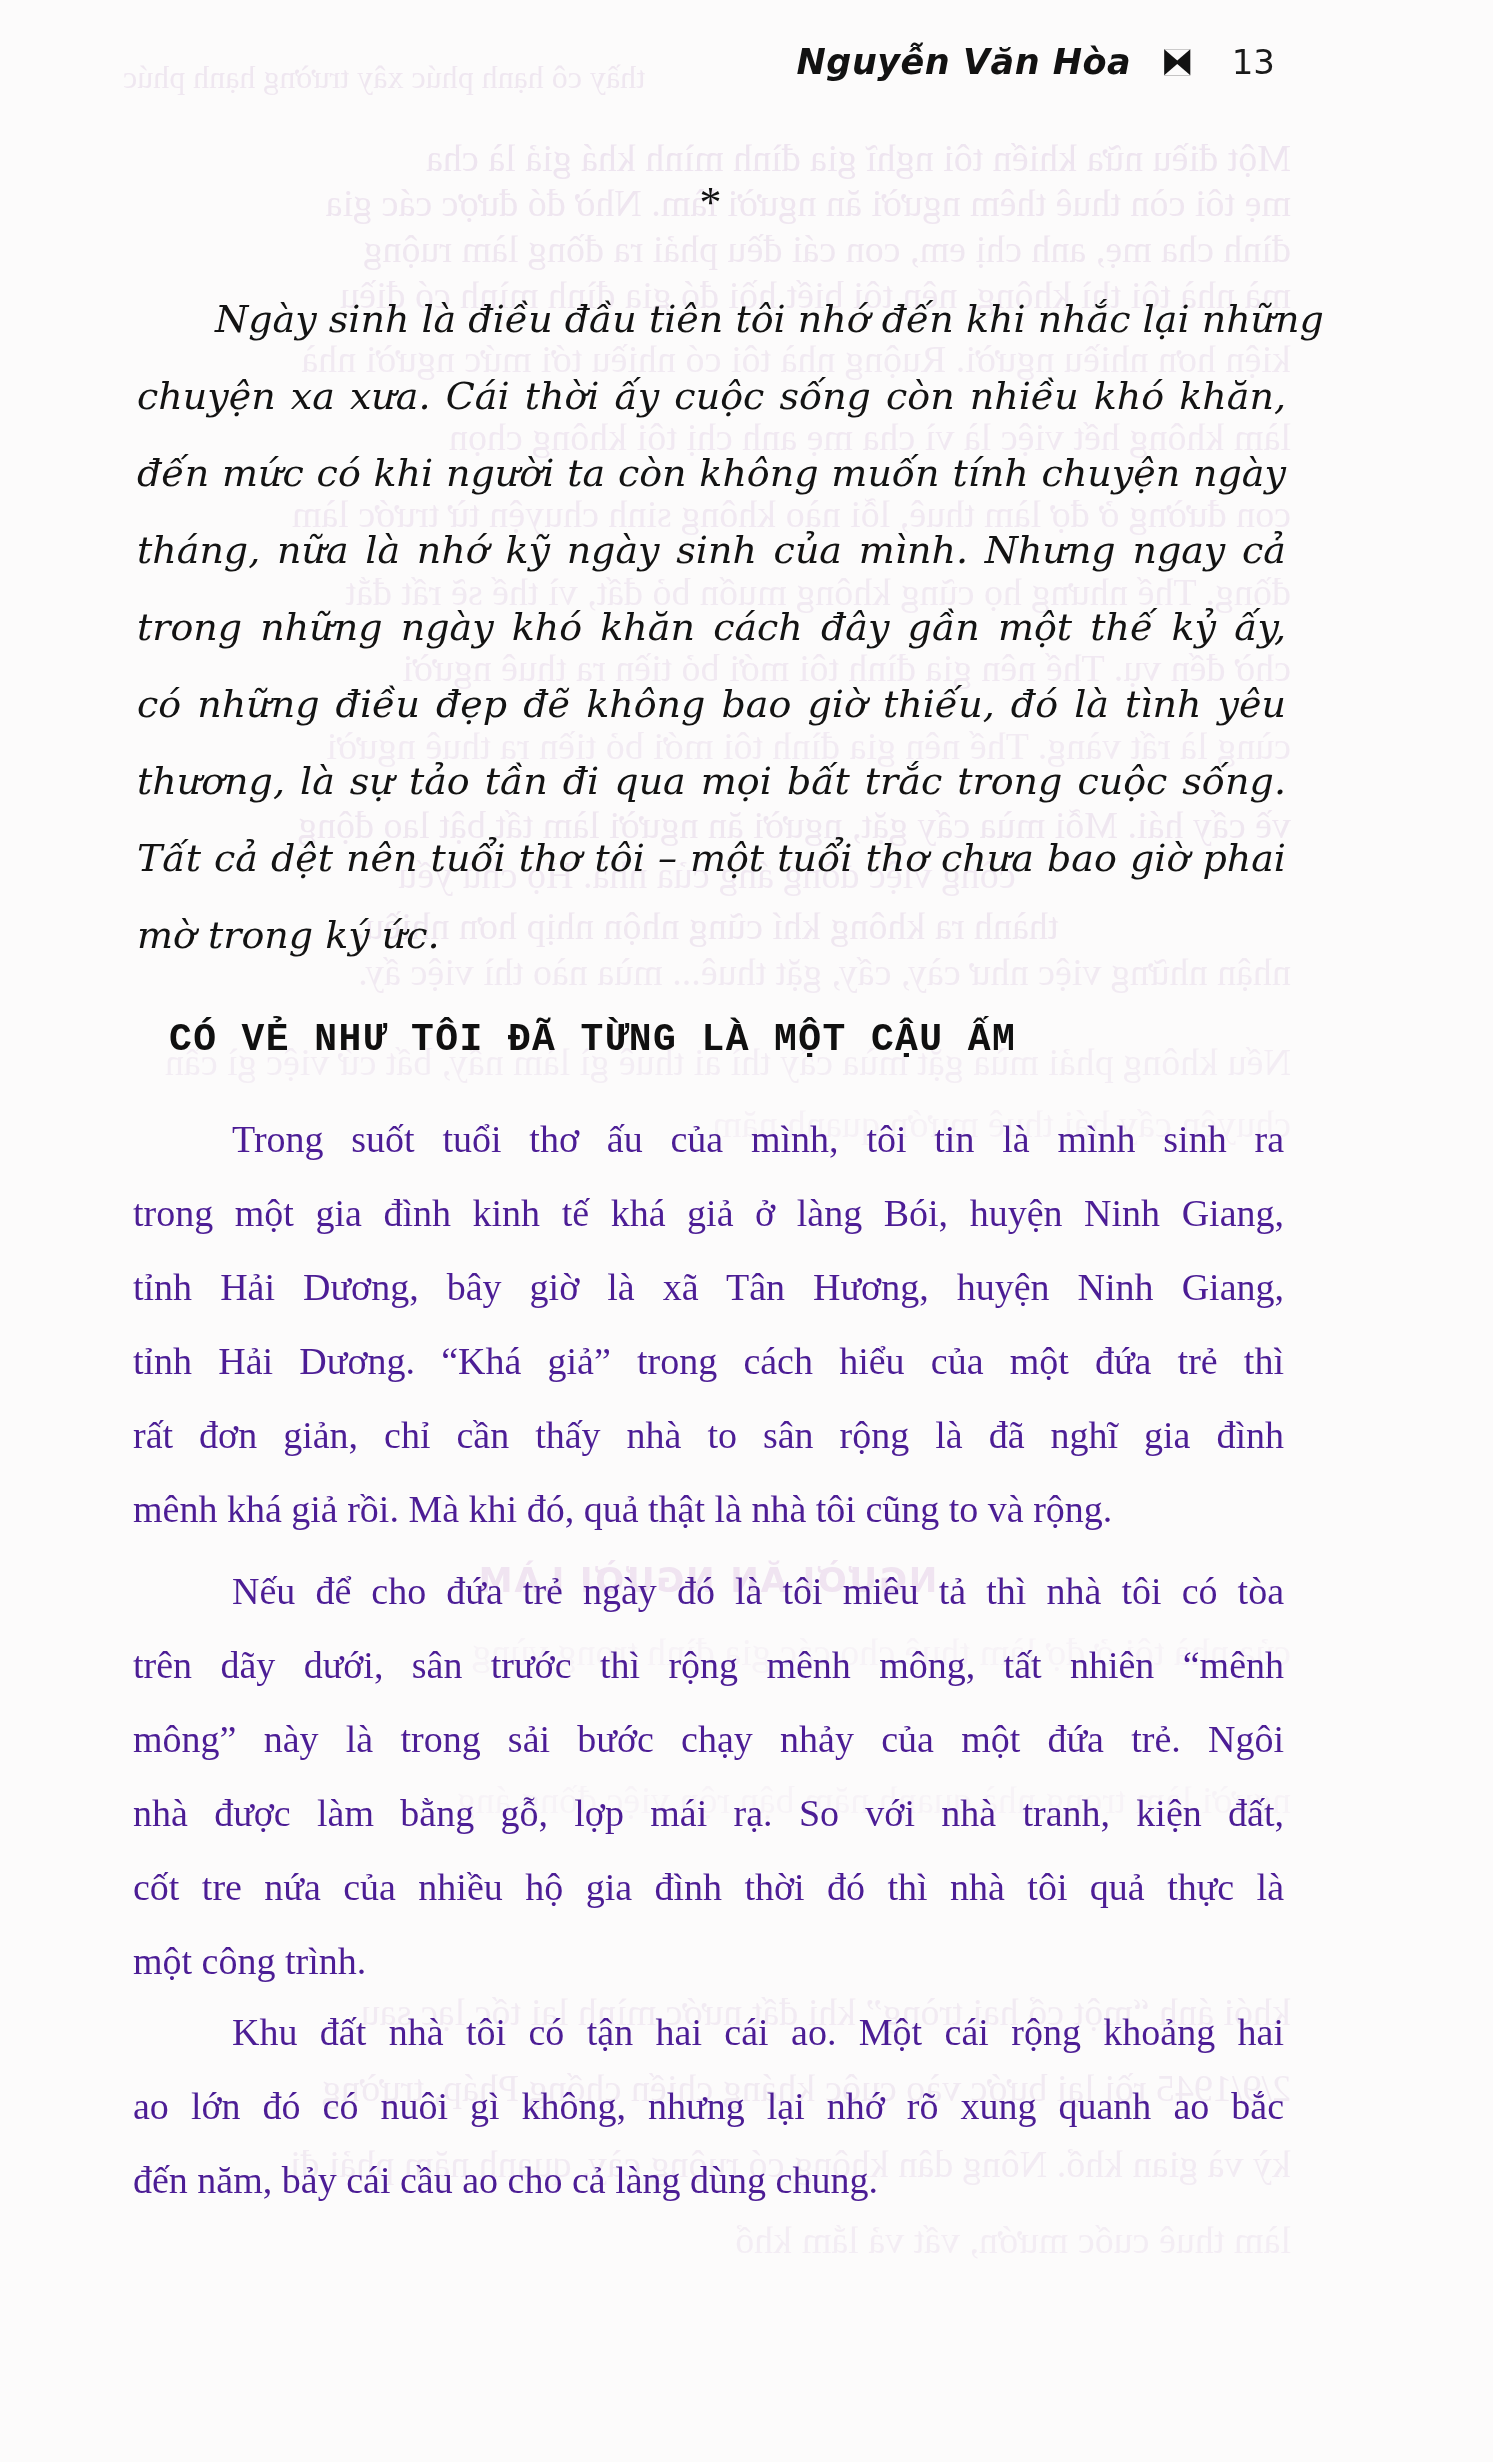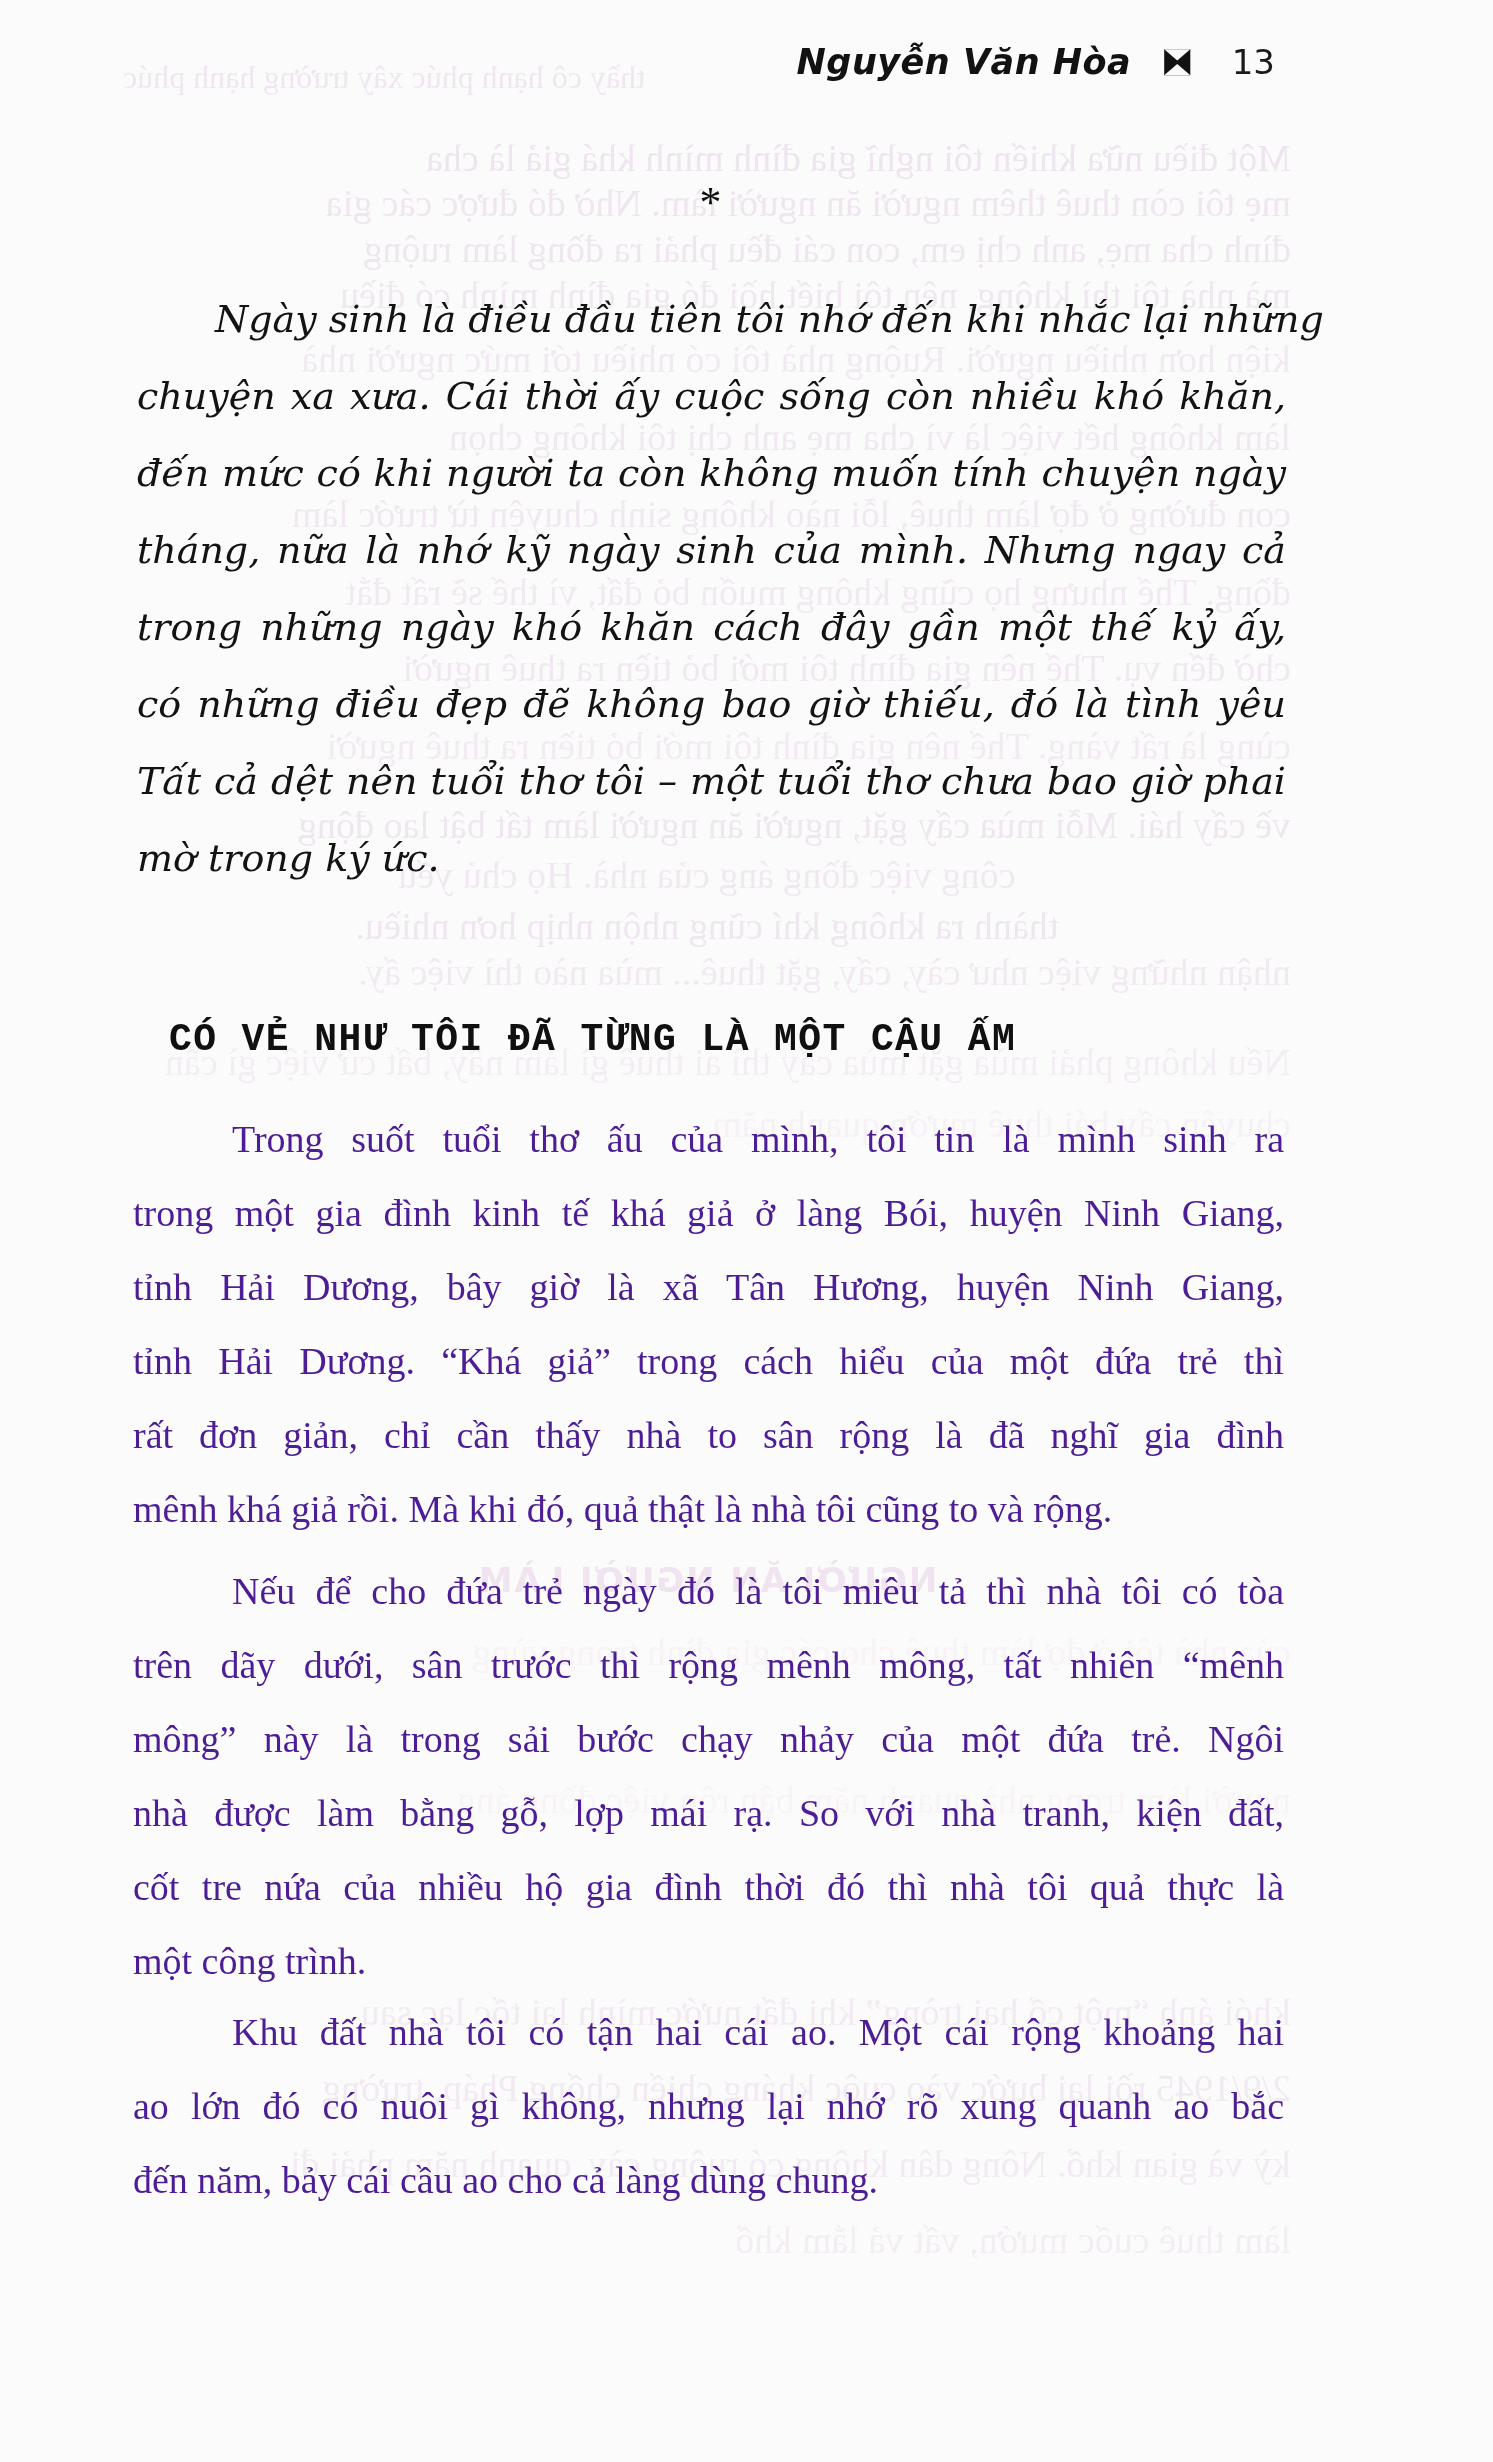--- a/index.html
+++ b/index.html
@@ -138,20 +138,21 @@
 
   <div class="ink asterisk">*</div>
 
   <div class="ink script">
       <div class="line just">Ngày sinh là điều đầu tiên tôi nhớ đến khi nhắc lại những</div>
       <div class="line just">chuyện xa xưa. Cái thời ấy cuộc sống còn nhiều khó khăn,</div>
       <div class="line just">đến mức có khi người ta còn không muốn tính chuyện ngày</div>
       <div class="line just">tháng, nữa là nhớ kỹ ngày sinh của mình. Nhưng ngay cả</div>
       <div class="line just">trong những ngày khó khăn cách đây gần một thế kỷ ấy,</div>
       <div class="line just">có những điều đẹp đẽ không bao giờ thiếu, đó là tình yêu</div>
+      <div class="line just">thương, là sự tảo tần đi qua mọi bất trắc trong cuộc sống.</div>
       <div class="line just">Tất cả dệt nên tuổi thơ tôi – một tuổi thơ chưa bao giờ phai</div>
       <div class="line">mờ trong ký ức.</div>
     </div>
 
   <h2 class="ink heading">CÓ VẺ NHƯ TÔI ĐÃ TỪNG LÀ MỘT CẬU ẤM</h2>
 
   <div class="ink body para1">
       <div class="line just">Trong suốt tuổi thơ ấu của mình, tôi tin là mình sinh ra</div>
       <div class="line just">trong một gia đình kinh tế khá giả ở làng Bói, huyện Ninh Giang,</div>
       <div class="line just">tỉnh Hải Dương, bây giờ là xã Tân Hương, huyện Ninh Giang,</div>

